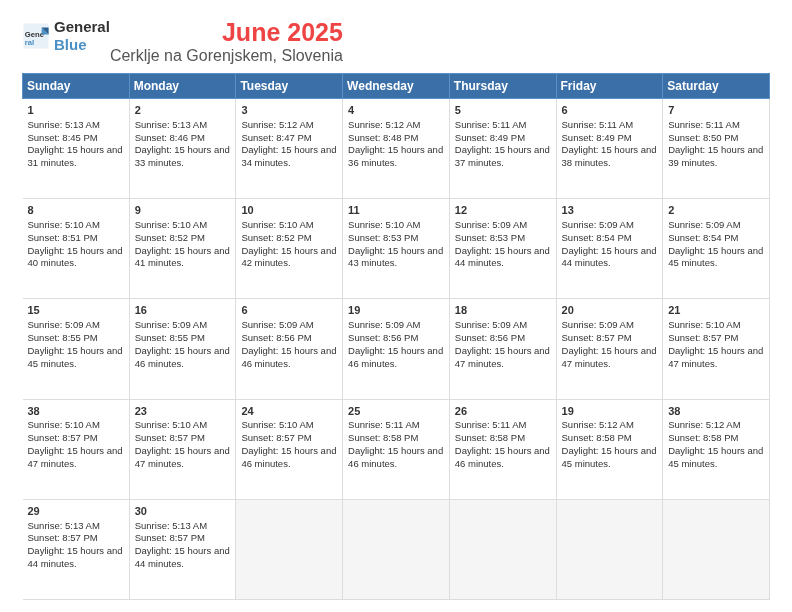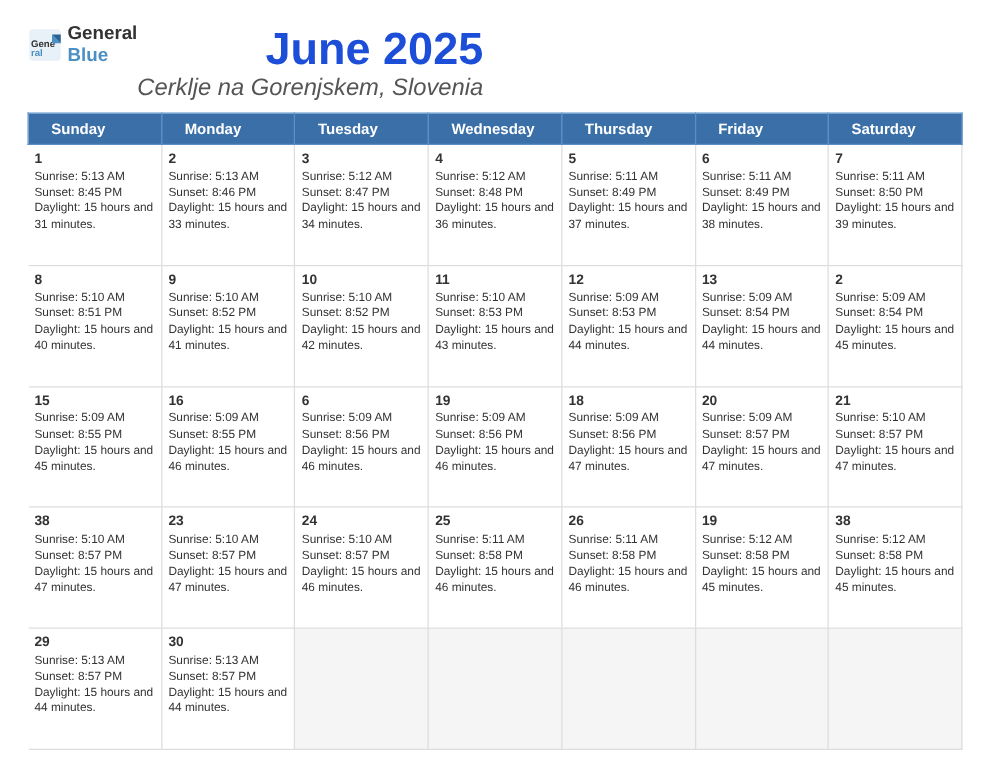--- a/index.html
+++ b/index.html
@@ -39,43 +39,42 @@
     }
     .logo-icon {
       width: 28px;
       height: 28px;
       margin-right: 4px;
     }
     .title-block {
       text-align: right;
     }
     .main-title {
-      font-size: 36px;
+      font-size: 25px;
       font-weight: bold;
-      color: #1d4ed8;
+      color: #ef4444;
     }
     .subtitle {
-      font-size: 19px;
+      font-size: 16px;
       color: #555;
-      font-style: italic;
     }
     .calendar {
       flex: 1;
       border-collapse: collapse;
       width: 100%;
       table-layout: fixed;
     }
     .calendar thead tr {
       background-color: #3a6fa8;
     }
     .calendar thead th {
       color: #fff;
       font-size: 12px;
       font-weight: bold;
-      padding: 5px 18px;
+      padding: 5px 4px;
       text-align: left;
       border: 1px solid #5a8fc8;
     }
     .calendar tbody tr {
       border-bottom: 1px solid #ccc;
     }
     .calendar tbody td {
       vertical-align: top;
       padding: 4px 5px;
       font-size: 9.5px;

